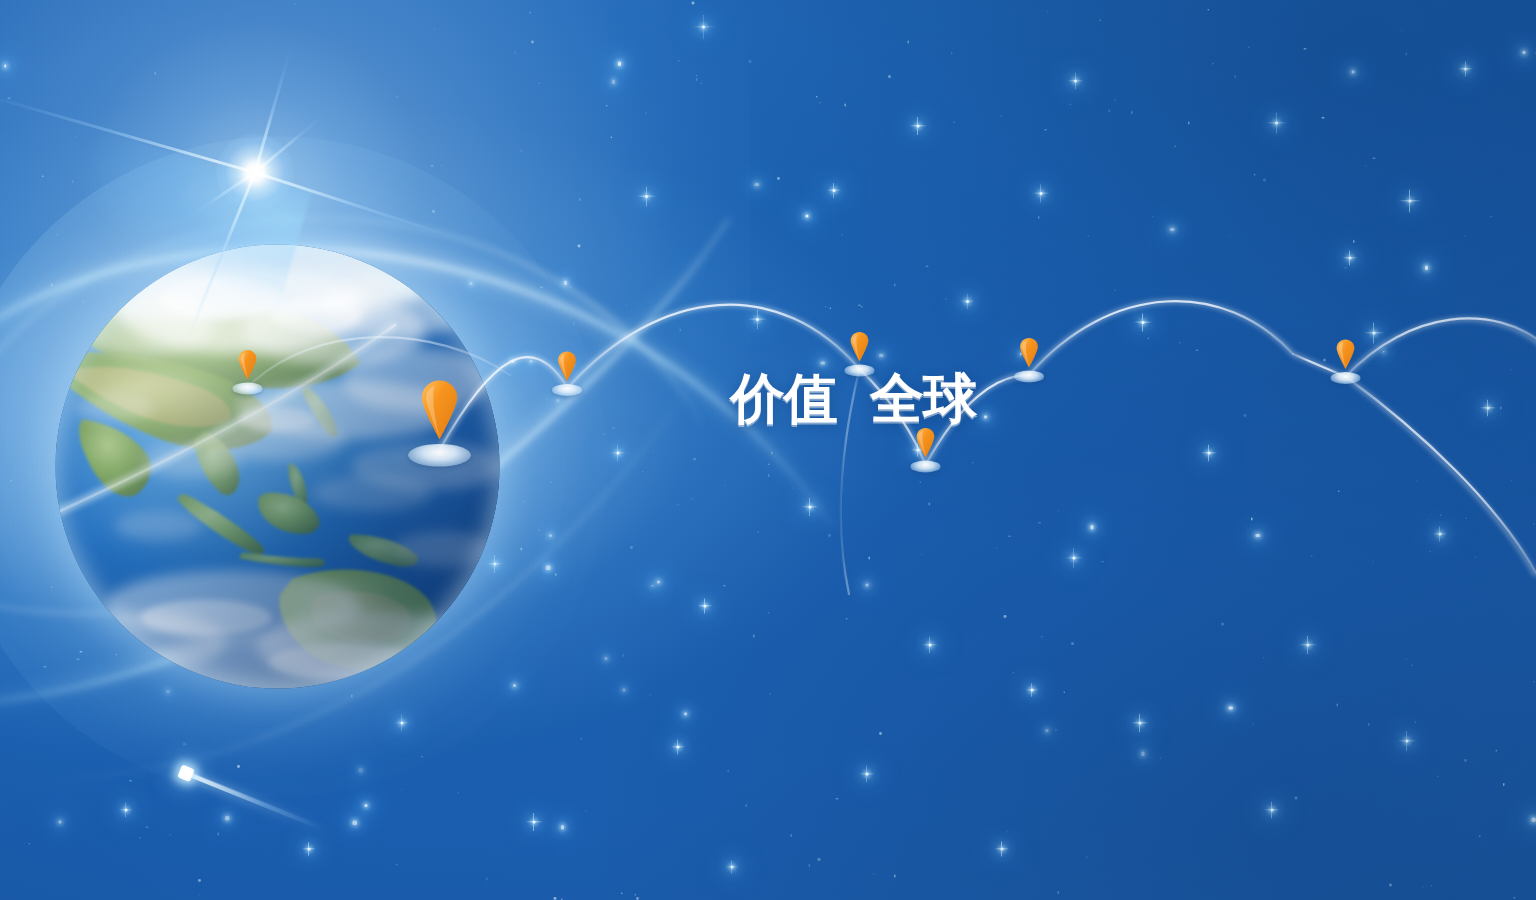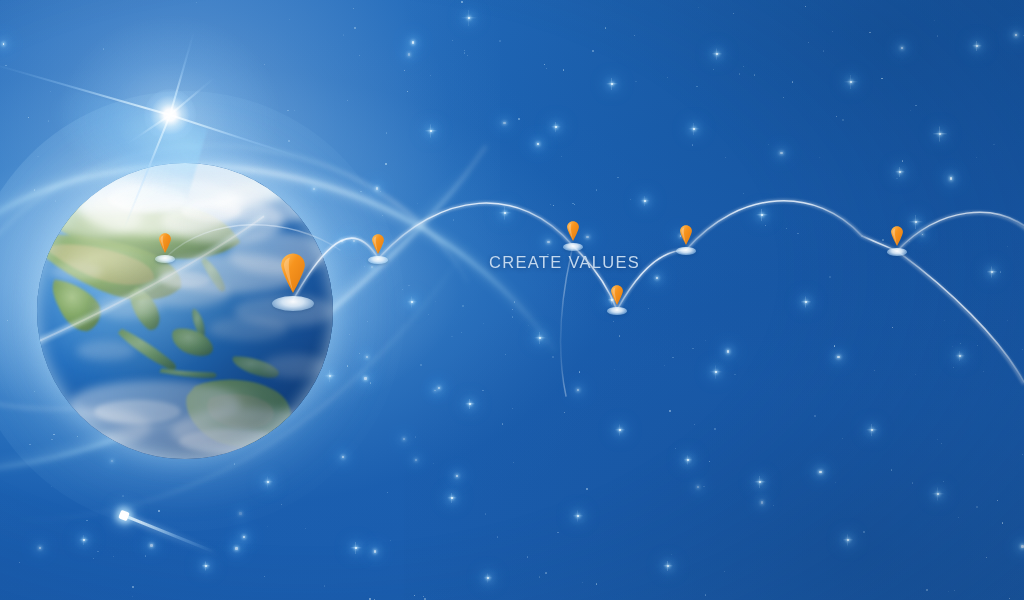--- a/index.html
+++ b/index.html
@@ -1060,20 +1060,21 @@
   <div id="shoot">
     <div class="trail2"></div>
     <div class="trail"></div>
     <div class="head"></div>
   </div>
 
   <div class="sky-vignette"></div>
 
   <div id="headline">
     <div class="title-row">
+      <span class="cn-small">价值</span>
       <span class="gap-mid"></span>
+      <span class="cn-small">全球</span>
     </div>
     <div id="sub-row">
-      <span id="sub-left" class="en-sub">CREATE VALUES</span>
     </div>
   </div>
 
 </div>
 
 </body></html>

